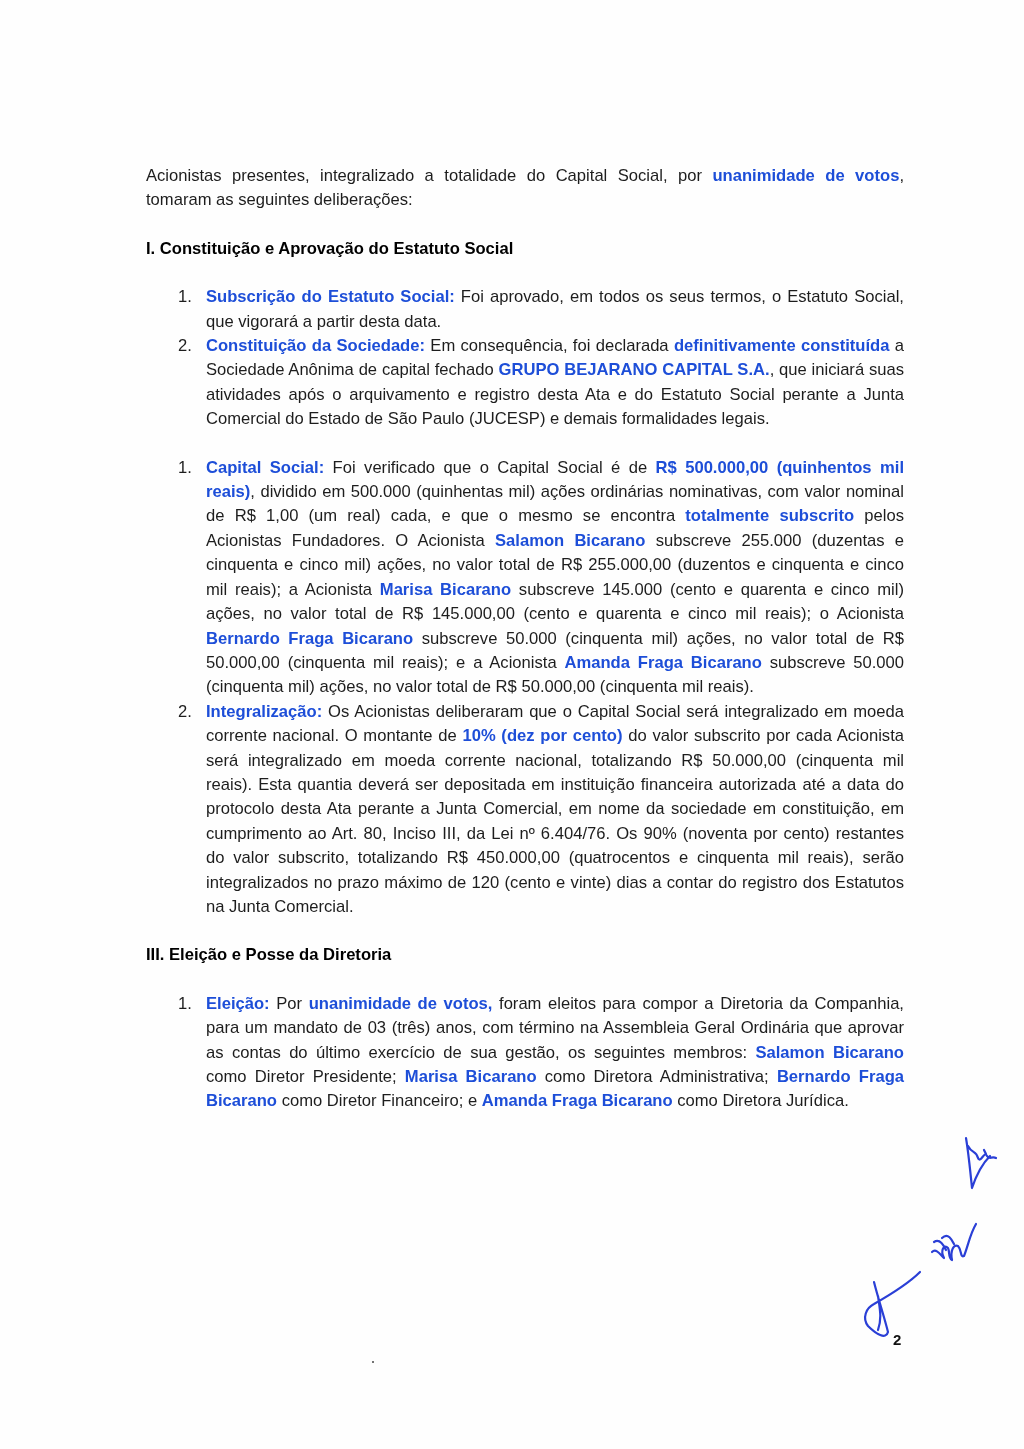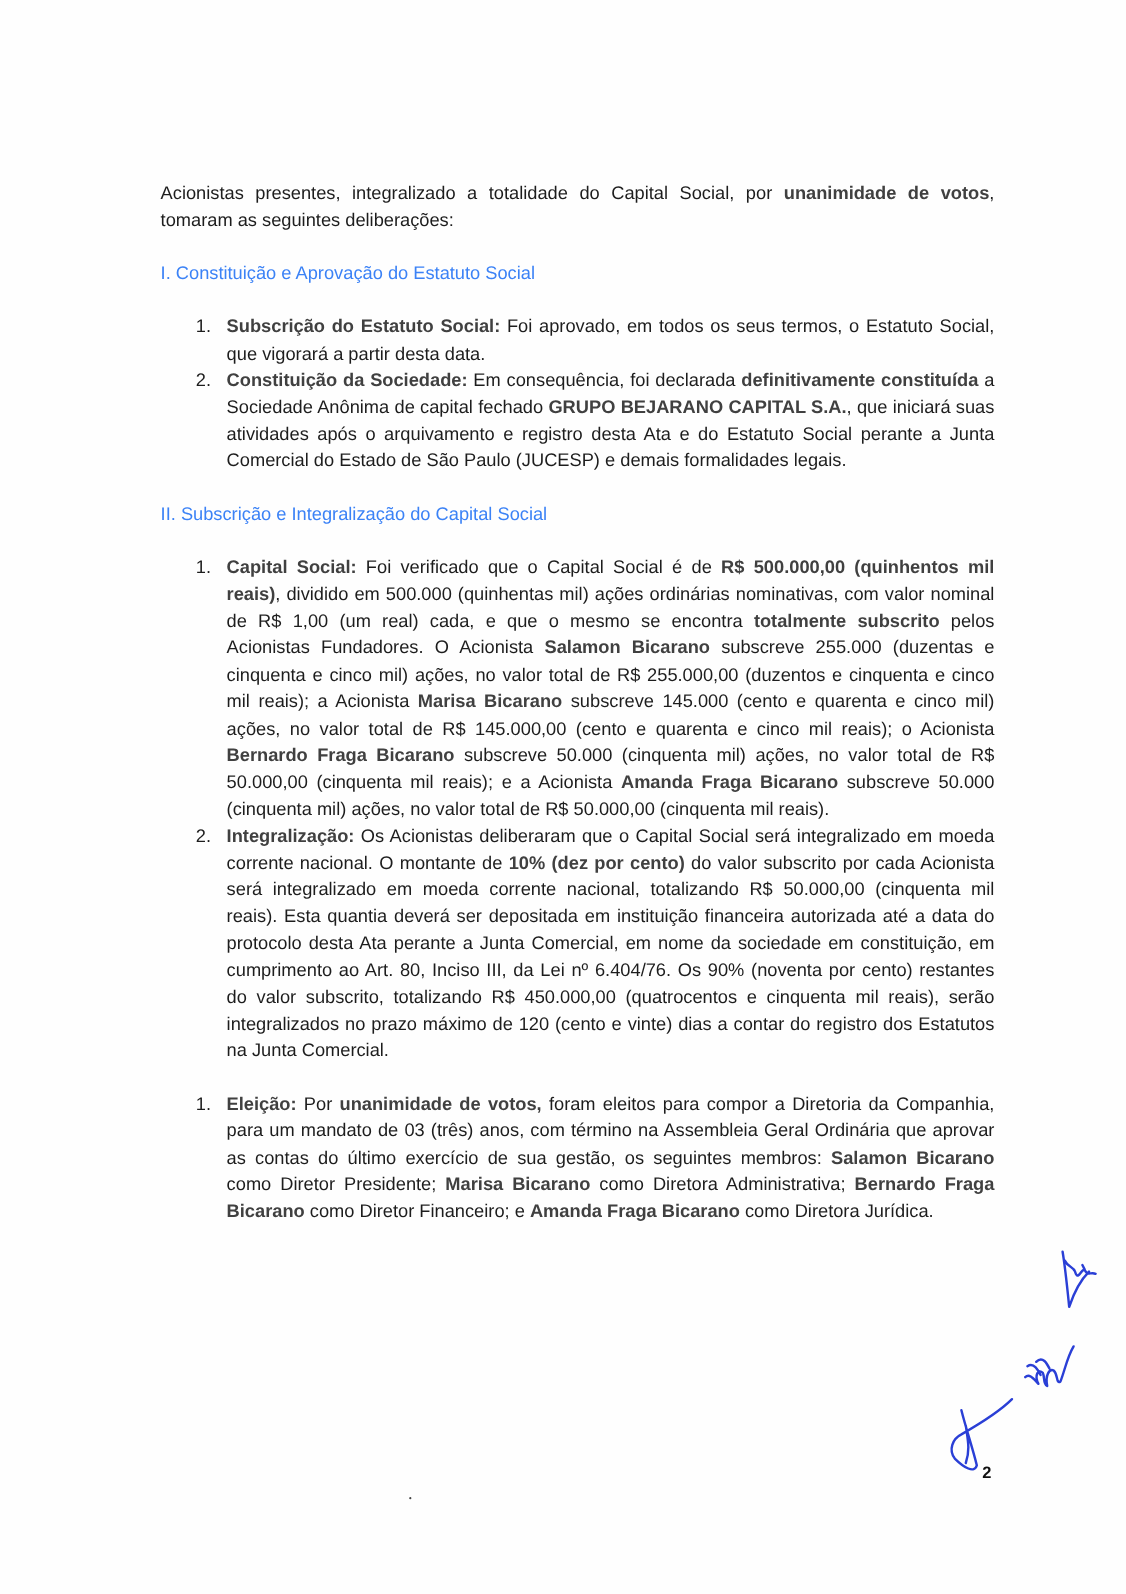--- a/index.html
+++ b/index.html
@@ -7,24 +7,24 @@
     width: 1024px; height: 1449px; position: relative; overflow: hidden;
     font-family: "Liberation Sans", "DejaVu Sans", sans-serif;
     color: #1d1d1d;
   }
   .page { position: absolute; left: 0; top: 0; width: 1024px; height: 1449px; background: #fefefe; }
   .content {
     position: absolute; left: 146px; top: 164px; width: 758px;
     font-size: 16.6px; line-height: 24.4px;
   }
   p { margin: 0; text-align: justify; }
-  b { font-weight: 700; color: #404040; }
+  b { font-weight: 700; color: #1d4ed8; }
   .intro { margin-bottom: 24px; }
   h2 {
-    font-size: 16.6px; font-weight: 400; margin: 0 0 24px 0; line-height: 24.4px; color: #3b82f6;
+    font-size: 16.6px; font-weight: 700; margin: 0 0 24px 0; line-height: 24.4px; color: #000000;
   }
   ol { list-style: none; margin: 0 0 24px 0; padding: 0; }
   ol li { position: relative; padding-left: 60px; text-align: justify; }
   ol li .num { position: absolute; left: 32px; top: 0; }
   .signatures { position: absolute; left: 840px; top: 1120px; width: 180px; height: 260px; }
   .page-number { position: absolute; left: 893px; top: 1331px; font-size: 15px; font-weight: 700; color: #111; }
   .speck { position: absolute; left: 372px; top: 1361px; width: 2px; height: 2px; background: #444; border-radius: 1px; }
 </style>
 </head>
 <body>
@@ -37,30 +37,30 @@
     <h2>I. Constituição e Aprovação do Estatuto Social</h2>
     <ol>
       <li>
         <span class="num">1.</span><b>Subscrição do Estatuto Social:</b><span> Foi aprovado, em todos os seus termos, o Estatuto Social, que vigorará a partir desta data.</span>
       </li>
       <li>
         <span class="num">2.</span><b>Constituição da Sociedade:</b><span> Em consequência, foi declarada </span><b>definitivamente constituída</b><span> a Sociedade Anônima de capital fechado </span><b>GRUPO BEJARANO CAPITAL S.A.</b><span>, que iniciará suas atividades após o arquivamento e registro desta Ata e do Estatuto Social perante a Junta Comercial do Estado de São Paulo (JUCESP) e demais formalidades legais.</span>
       </li>
     </ol>
 
-    <h2>II. Subscrição e Integralização do Capital Social</h2>
     <ol>
       <li>
         <span class="num">1.</span><b>Capital Social:</b><span> Foi verificado que o Capital Social é de </span><b>R$ 500.000,00 (quinhentos mil reais)</b><span>, dividido em 500.000 (quinhentas mil) ações ordinárias nominativas, com valor nominal de R$ 1,00 (um real) cada, e que o mesmo se encontra </span><b>totalmente subscrito</b><span> pelos Acionistas Fundadores. O Acionista </span><b>Salamon Bicarano</b><span> subscreve 255.000 (duzentas e cinquenta e cinco mil) ações, no valor total de R$ 255.000,00 (duzentos e cinquenta e cinco mil reais); a Acionista </span><b>Marisa Bicarano</b><span> subscreve 145.000 (cento e quarenta e cinco mil) ações, no valor total de R$ 145.000,00 (cento e quarenta e cinco mil reais); o Acionista </span><b>Bernardo Fraga Bicarano</b><span> subscreve 50.000 (cinquenta mil) ações, no valor total de R$ 50.000,00 (cinquenta mil reais); e a Acionista </span><b>Amanda Fraga Bicarano</b><span> subscreve 50.000 (cinquenta mil) ações, no valor total de R$ 50.000,00 (cinquenta mil reais).</span>
       </li>
       <li>
         <span class="num">2.</span><b>Integralização:</b><span> Os Acionistas deliberaram que o Capital Social será integralizado em moeda corrente nacional. O montante de </span><b>10% (dez por cento)</b><span> do valor subscrito por cada Acionista será integralizado em moeda corrente nacional, totalizando R$ 50.000,00 (cinquenta mil reais). Esta quantia deverá ser depositada em instituição financeira autorizada até a data do protocolo desta Ata perante a Junta Comercial, em nome da sociedade em constituição, em cumprimento ao Art. 80, Inciso III, da Lei nº 6.404/76. Os 90% (noventa por cento) restantes do valor subscrito, totalizando R$ 450.000,00 (quatrocentos e cinquenta mil reais), serão integralizados no prazo máximo de 120 (cento e vinte) dias a contar do registro dos Estatutos na Junta Comercial.</span>
       </li>
     </ol>
 
+    <h2>III. Eleição e Posse da Diretoria</h2>
     <ol>
       <li>
         <span class="num">1.</span><b>Eleição:</b><span> Por </span><b>unanimidade de votos,</b><span> foram eleitos para compor a Diretoria da Companhia, para um mandato de 03 (três) anos, com término na Assembleia Geral Ordinária que aprovar as contas do último exercício de sua gestão, os seguintes membros: </span><b>Salamon Bicarano</b><span> como Diretor Presidente; </span><b>Marisa Bicarano</b><span> como Diretora Administrativa; </span><b>Bernardo Fraga Bicarano</b><span> como Diretor Financeiro; e </span><b>Amanda Fraga Bicarano</b><span> como Diretora Jurídica.</span>
       </li>
     </ol>
   </div>
 
   <svg class="signatures" viewBox="0 0 180 260" fill="none" stroke="#2a3fd6" stroke-width="2.2" stroke-linecap="round" stroke-linejoin="round">
     <g>
       <path d="M126 18 C128 30 130 48 132 68 M128 26 C132 34 136 30 138 38 C141 44 144 30 147 36 C149 40 152 36 156 38 M132 68 C136 56 142 44 150 36 M144 30 L146 34"></path>

